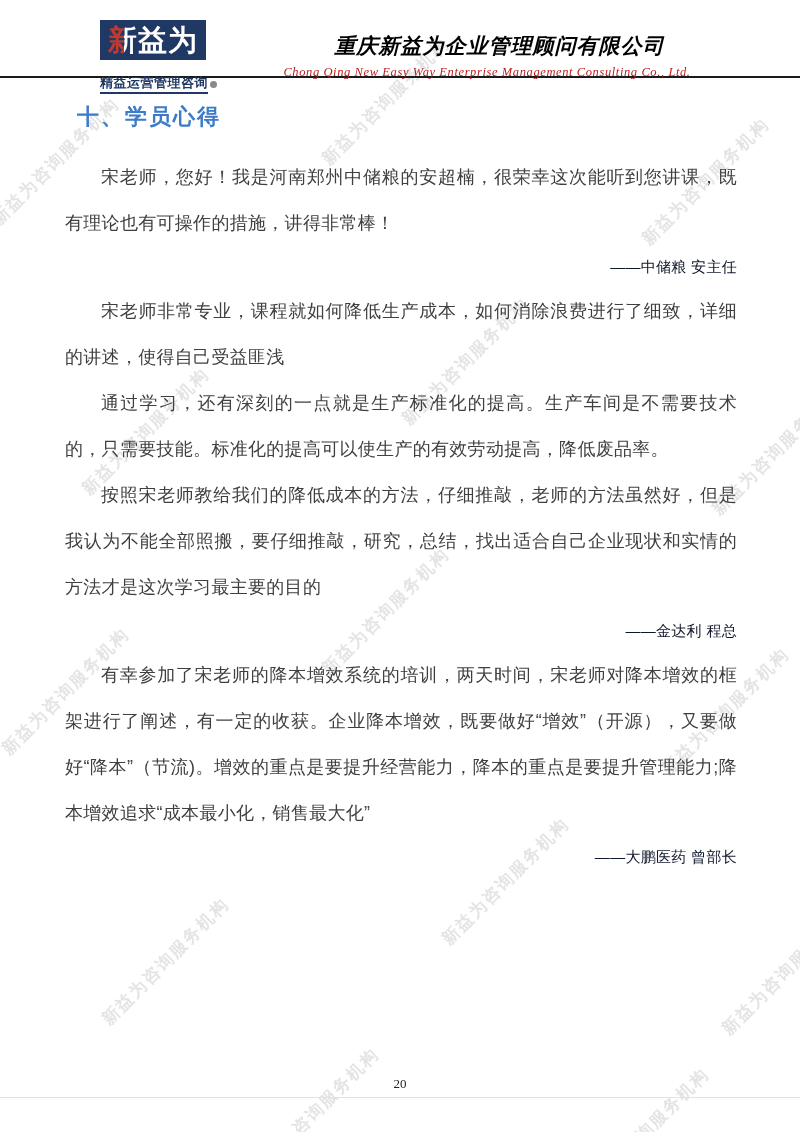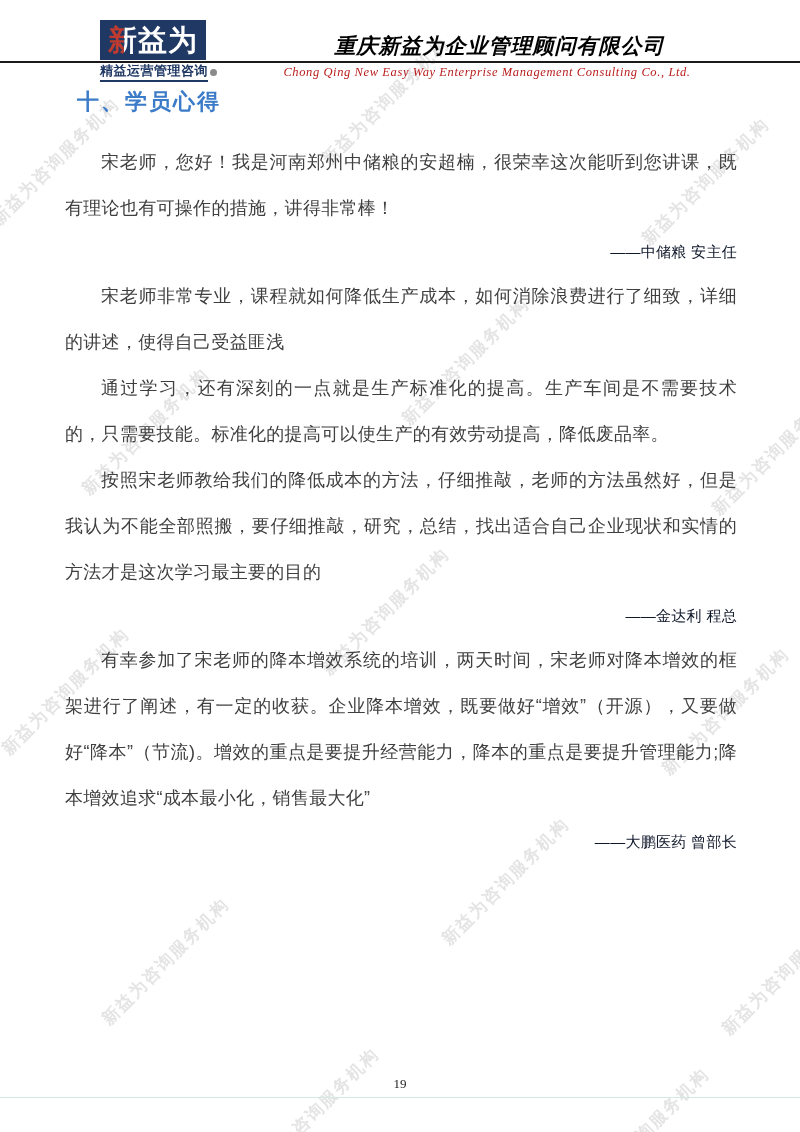--- a/index.html
+++ b/index.html
@@ -27,21 +27,21 @@
     letter-spacing: 2px;
     white-space: nowrap;
     opacity: .75;
   }
 
   
   .page { position: relative; z-index: 1; height: 100%; }
   .header {
     position: relative;
     padding: 20px 63px 12px 65px;
-    height: 63px;
+    height: 78px;
     border-bottom: 2px solid #1a1a1a;
   }
   .logo-wrap { position: absolute; left: 100px; top: 20px; width: 130px; }
   .logo-box {
     width: 106px; height: 40px;
     background: #1f3864;
     color: #ffffff;
     font-weight: bold;
     font-size: 29px;
     line-height: 40px;
@@ -52,21 +52,21 @@
   .logo-box .first { color: #ffffff; }
   @supports ((-webkit-background-clip: text) or (background-clip: text)) {
     .logo-box .first {
       background: linear-gradient(90deg, #bf3a2f 52%, #ffffff 52%);
       -webkit-background-clip: text;
       background-clip: text;
       color: transparent;
     }
   }
   .logo-tagline {
-    margin-top: 2px;
+    margin-top: 14px;
     color: #1f3864;
     font-weight: bold;
     font-size: 13px;
     letter-spacing: 0.5px;
     border-bottom: 2px solid #1f3864;
     display: inline-block;
     white-space: nowrap;
   }
   .logo-dot {
     display: inline-block;
@@ -200,17 +200,17 @@
       <p class="testimonial-attribution">——金达利 程总</p>
     </div>
 
     <div>
       <p class="testimonial-text">有幸参加了宋老师的降本增效系统的培训，两天时间，宋老师对降本增效的框架进行了阐述，有一定的收获。企业降本增效，既要做好“增效”（开源），又要做好“降本”（节流)。增效的重点是要提升经营能力，降本的重点是要提升管理能力;降本增效追求“成本最小化，销售最大化”</p>
       <p class="testimonial-attribution">——大鹏医药 曾部长</p>
     </div>
   </div>
 
   <div class="footer">
-    <div class="page-number">19</div>
+    <div class="page-number">20</div>
     <div class="footer-rule"></div>
   </div>
 
 </div>
 
 </body></html>

